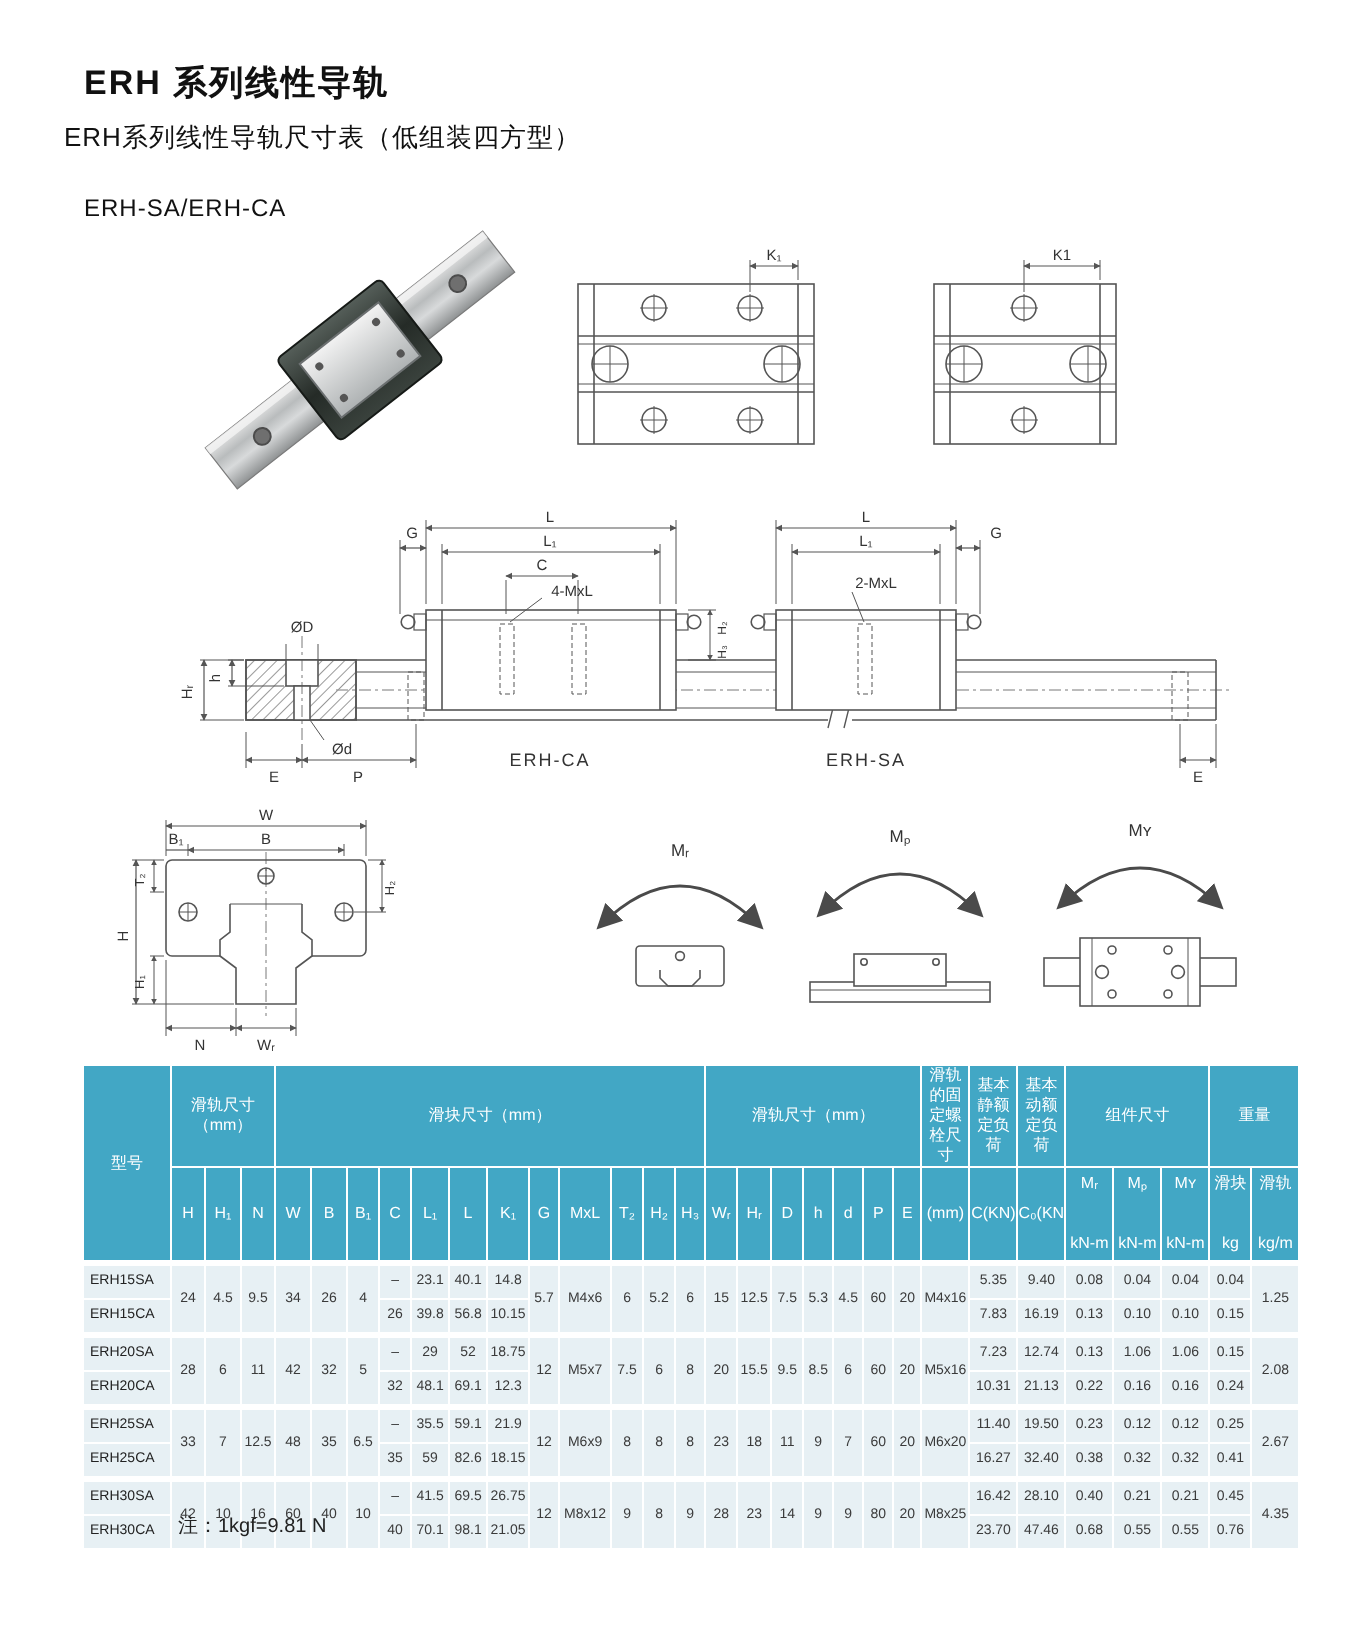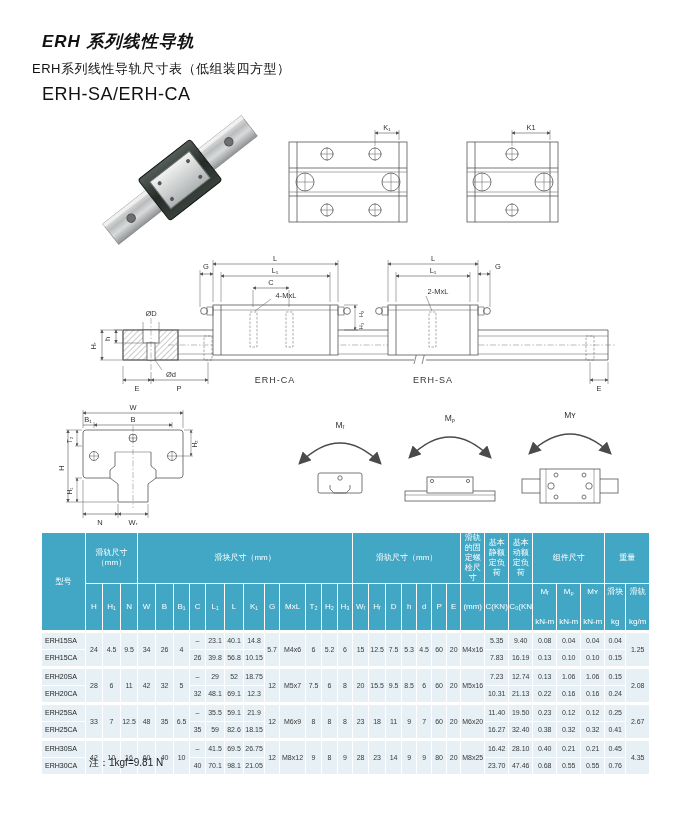--- a/index.html
+++ b/index.html
@@ -1,23 +1,23 @@
 <!DOCTYPE html>
 <html><head>
 <meta charset="utf-8">
 <style>
   html,body{margin:0;padding:0;}
   body{
     width:680px;height:813px;background:#ffffff;position:relative;
     font-family:"Liberation Sans", sans-serif;color:#111;overflow:hidden;
   }
   .abs{position:absolute;}
-  #page-title{left:42px;top:30px;font-size:17px;font-weight:bold;letter-spacing:1px;font-style:italic;}
+  #page-title{left:42px;top:30px;font-size:17px;font-weight:bold;letter-spacing:1px;}
   #page-subtitle{left:32px;top:60px;font-size:13px;letter-spacing:0.5px;}
-  #page-modelline{left:42px;top:84px;font-size:18px;letter-spacing:0.5px;}
+  #page-modelline{left:42px;top:97px;font-size:12px;letter-spacing:0.5px;}
   svg text{font-family:"Liberation Sans", sans-serif;fill:#333;}
   .dimtxt{font-size:7.5px;}
   .captxt{font-size:9px;letter-spacing:1px;}
   
   #spec-table{
     position:absolute;left:41px;top:532px;width:598px;
     border-collapse:collapse;table-layout:fixed;
   }
   #spec-table th,#spec-table td{
     border:1px solid #ffffff;text-align:center;padding:0;overflow:hidden;

